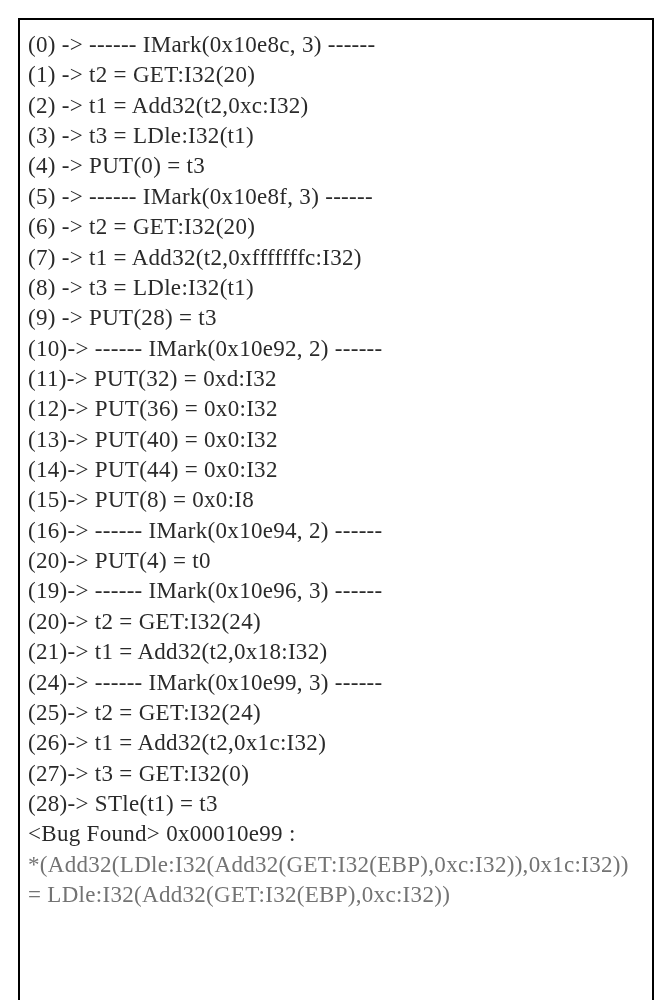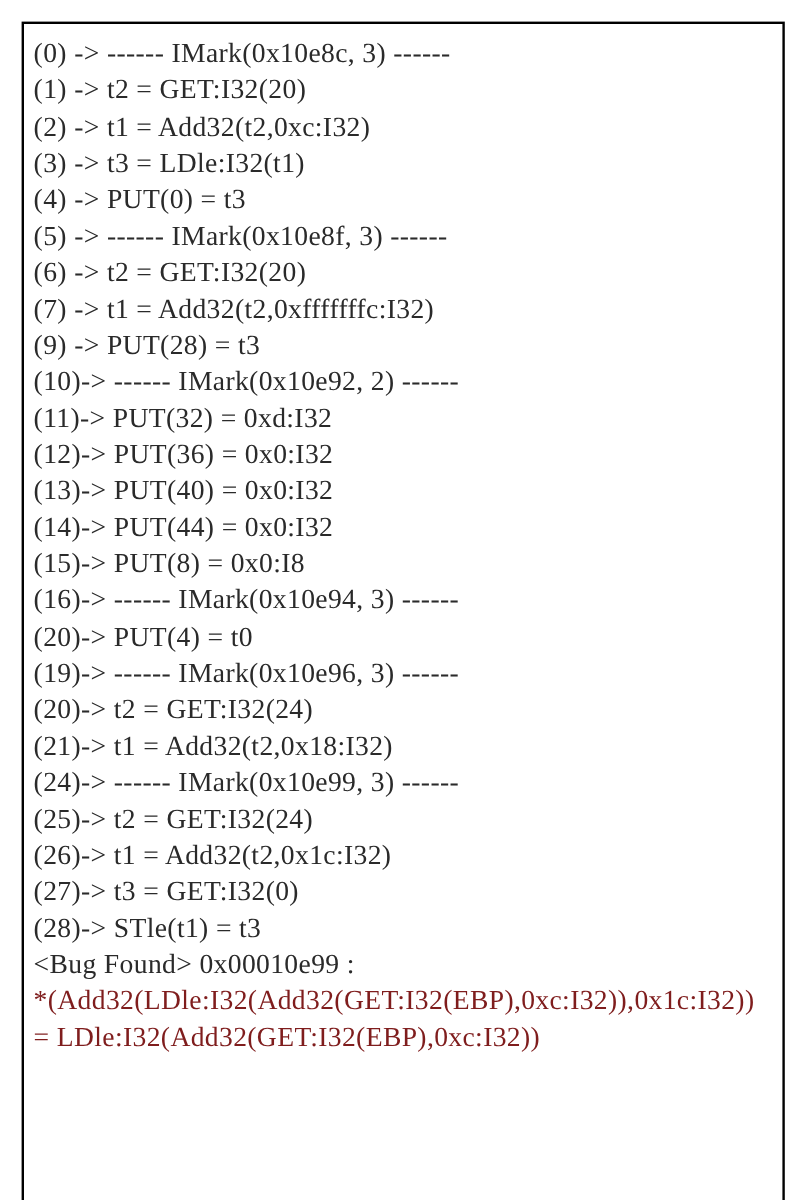--- a/index.html
+++ b/index.html
@@ -18,44 +18,45 @@
       margin: 18px;
       height: 984px;
     }
     .row {
       white-space: pre;
       color: #2a2a2a;
     }
     .bug-row {
       white-space: pre-wrap;
       word-break: break-all;
-      color: #7f1d1d;
+      color: #737373;
     }
   </style>
 </head>
 <body>
 
 <div class="frame">
   <div id="rows-container">
       <div class="row"><span>(0) </span><span>-&gt; </span><span>------ IMark(0x10e8c, 3) ------</span></div>
       <div class="row"><span>(1) </span><span>-&gt; </span><span>t2 = GET:I32(20)</span></div>
       <div class="row"><span>(2) </span><span>-&gt; </span><span>t1 = Add32(t2,0xc:I32)</span></div>
       <div class="row"><span>(3) </span><span>-&gt; </span><span>t3 = LDle:I32(t1)</span></div>
       <div class="row"><span>(4) </span><span>-&gt; </span><span>PUT(0) = t3</span></div>
       <div class="row"><span>(5) </span><span>-&gt; </span><span>------ IMark(0x10e8f, 3) ------</span></div>
       <div class="row"><span>(6) </span><span>-&gt; </span><span>t2 = GET:I32(20)</span></div>
       <div class="row"><span>(7) </span><span>-&gt; </span><span>t1 = Add32(t2,0xfffffffc:I32)</span></div>
+      <div class="row"><span>(8) </span><span>-&gt; </span><span>t3 = LDle:I32(t1)</span></div>
       <div class="row"><span>(9) </span><span>-&gt; </span><span>PUT(28) = t3</span></div>
       <div class="row"><span>(10)</span><span>-&gt; </span><span>------ IMark(0x10e92, 2) ------</span></div>
       <div class="row"><span>(11)</span><span>-&gt; </span><span>PUT(32) = 0xd:I32</span></div>
       <div class="row"><span>(12)</span><span>-&gt; </span><span>PUT(36) = 0x0:I32</span></div>
       <div class="row"><span>(13)</span><span>-&gt; </span><span>PUT(40) = 0x0:I32</span></div>
       <div class="row"><span>(14)</span><span>-&gt; </span><span>PUT(44) = 0x0:I32</span></div>
       <div class="row"><span>(15)</span><span>-&gt; </span><span>PUT(8) = 0x0:I8</span></div>
-      <div class="row"><span>(16)</span><span>-&gt; </span><span>------ IMark(0x10e94, 3) ------</span></div>
+      <div class="row"><span>(16)</span><span>-&gt; </span><span>------ IMark(0x10e94, 2) ------</span></div>
       <div class="row"><span>(20)</span><span>-&gt; </span><span>PUT(4) = t0</span></div>
       <div class="row"><span>(19)</span><span>-&gt; </span><span>------ IMark(0x10e96, 3) ------</span></div>
       <div class="row"><span>(20)</span><span>-&gt; </span><span>t2 = GET:I32(24)</span></div>
       <div class="row"><span>(21)</span><span>-&gt; </span><span>t1 = Add32(t2,0x18:I32)</span></div>
       <div class="row"><span>(24)</span><span>-&gt; </span><span>------ IMark(0x10e99, 3) ------</span></div>
       <div class="row"><span>(25)</span><span>-&gt; </span><span>t2 = GET:I32(24)</span></div>
       <div class="row"><span>(26)</span><span>-&gt; </span><span>t1 = Add32(t2,0x1c:I32)</span></div>
       <div class="row"><span>(27)</span><span>-&gt; </span><span>t3 = GET:I32(0)</span></div>
       <div class="row"><span>(28)</span><span>-&gt; </span><span>STle(t1) = t3</span></div>
     </div>

